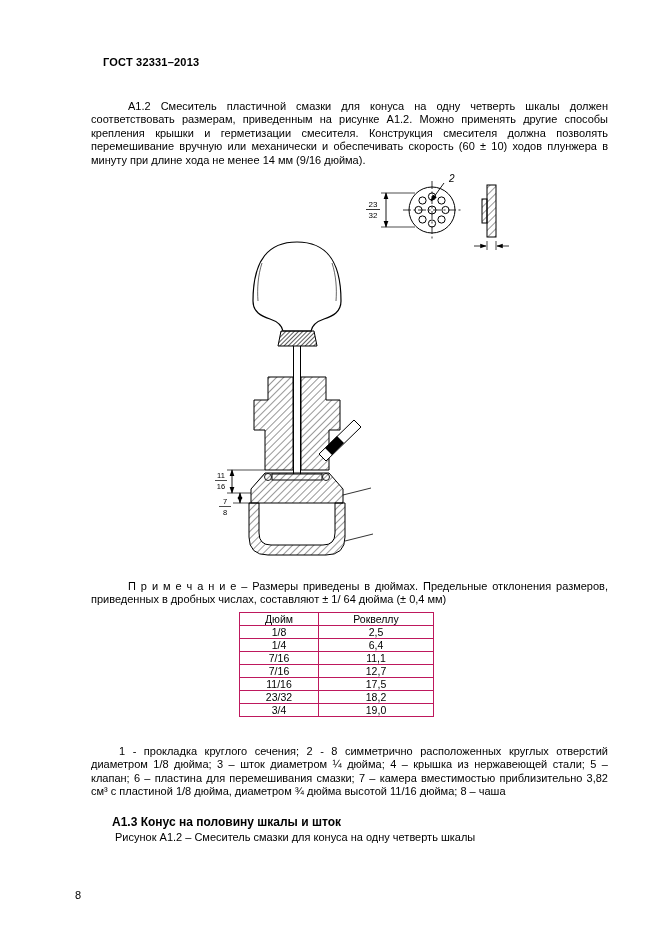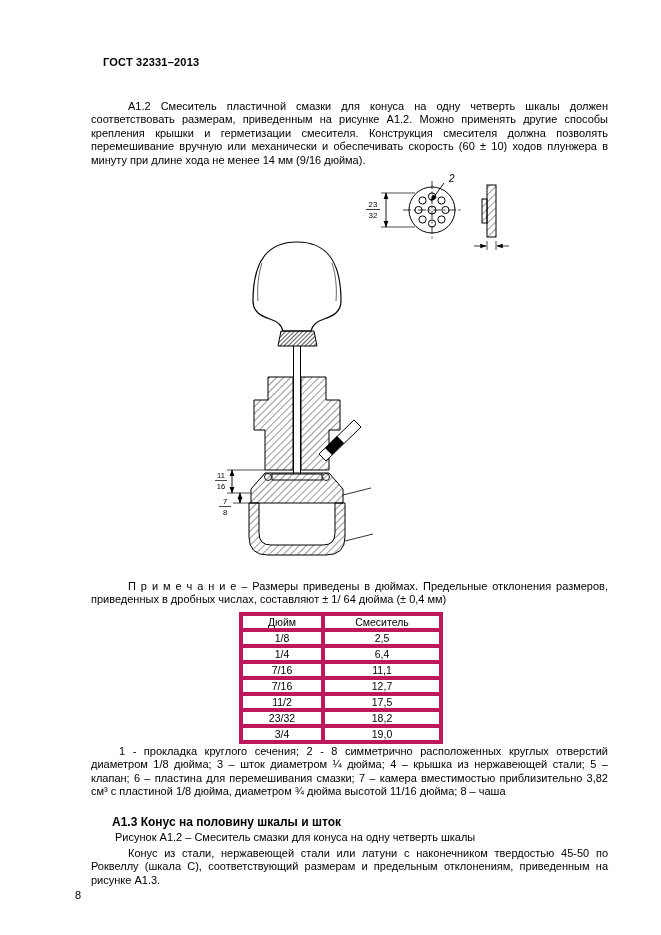--- a/index.html
+++ b/index.html
@@ -30,21 +30,21 @@
     font-size: 11px; text-align: center;
   }
 
   .figure-svg { position: absolute; left: 165px; top: 163px; font-family: inherit; }
 
   table.conv-table {
     position: absolute; left: 239px; top: 612px;
     border-collapse: collapse; font-size: 10.5px;
   }
   .conv-table th, .conv-table td {
-    border: 4px solid #be185d;
+    border: 1px solid #be185d;
     font-weight: normal;
     text-align: center;
     height: 12px; line-height: 12px;
     padding: 0 3px;
   }
   .col-inch { width: 72px; }
   .col-mm { width: 108px; }
 
   .legend-para { top: 729px; text-indent: 28px; }
   .fig-caption {
@@ -173,56 +173,55 @@
     </g>
   </svg>
 
   <p class="para indent note-para">П р и м е ч а н и е   –  Размеры приведены в дюймах. Предельные отклонения размеров, приведенных в дробных числах, составляют ± 1/ 64 дюйма (± 0,4 мм)</p>
 
 
   <table class="conv-table">
     <tbody>
       <tr>
         <th class="col-inch">Дюйм</th>
-        <th class="col-mm">Смеситель</th>
+        <th class="col-mm">Роквеллу</th>
       </tr>
       <tr>
         <td>1/8</td>
         <td>2,5</td>
       </tr>
       <tr>
         <td>1/4</td>
         <td>6,4</td>
       </tr>
       <tr>
         <td>7/16</td>
         <td>11,1</td>
       </tr>
       <tr>
         <td>7/16</td>
         <td>12,7</td>
       </tr>
       <tr>
-        <td>11/2</td>
+        <td>11/16</td>
         <td>17,5</td>
       </tr>
       <tr>
         <td>23/32</td>
         <td>18,2</td>
       </tr>
       <tr>
         <td>3/4</td>
         <td>19,0</td>
       </tr>
     </tbody>
   </table>
 
   <p class="para legend-para">1 - прокладка круглого сечения; 2 - 8 симметрично расположенных круглых отверстий диаметром 1/8 дюйма; 3 – шток диаметром ¼ дюйма; 4 – крышка из нержавеющей стали; 5 – клапан; 6 – пластина для перемешивания смазки; 7 – камера вместимостью приблизительно 3,82 см³ с пластиной 1/8 дюйма, диаметром ¾ дюйма высотой 11/16 дюйма; 8 – чаша</p>
 
   <div class="fig-caption">Рисунок А1.2 – Смеситель смазки для конуса на одну четверть шкалы</div>
 
   <div class="heading-a13">А1.3 Конус на половину шкалы и шток</div>
 
-  <p class="para indent para-a13">Конус из стали, нержавеющей стали или латуни с наконечником твердостью 45-50 по Роквеллу (шкала С), соответствующий размерам и предельным отклонениям, приведенным на рисунке А1.3.</p>
 
   <div class="page-number">8</div>
 
 </div>
 
 </body></html>

